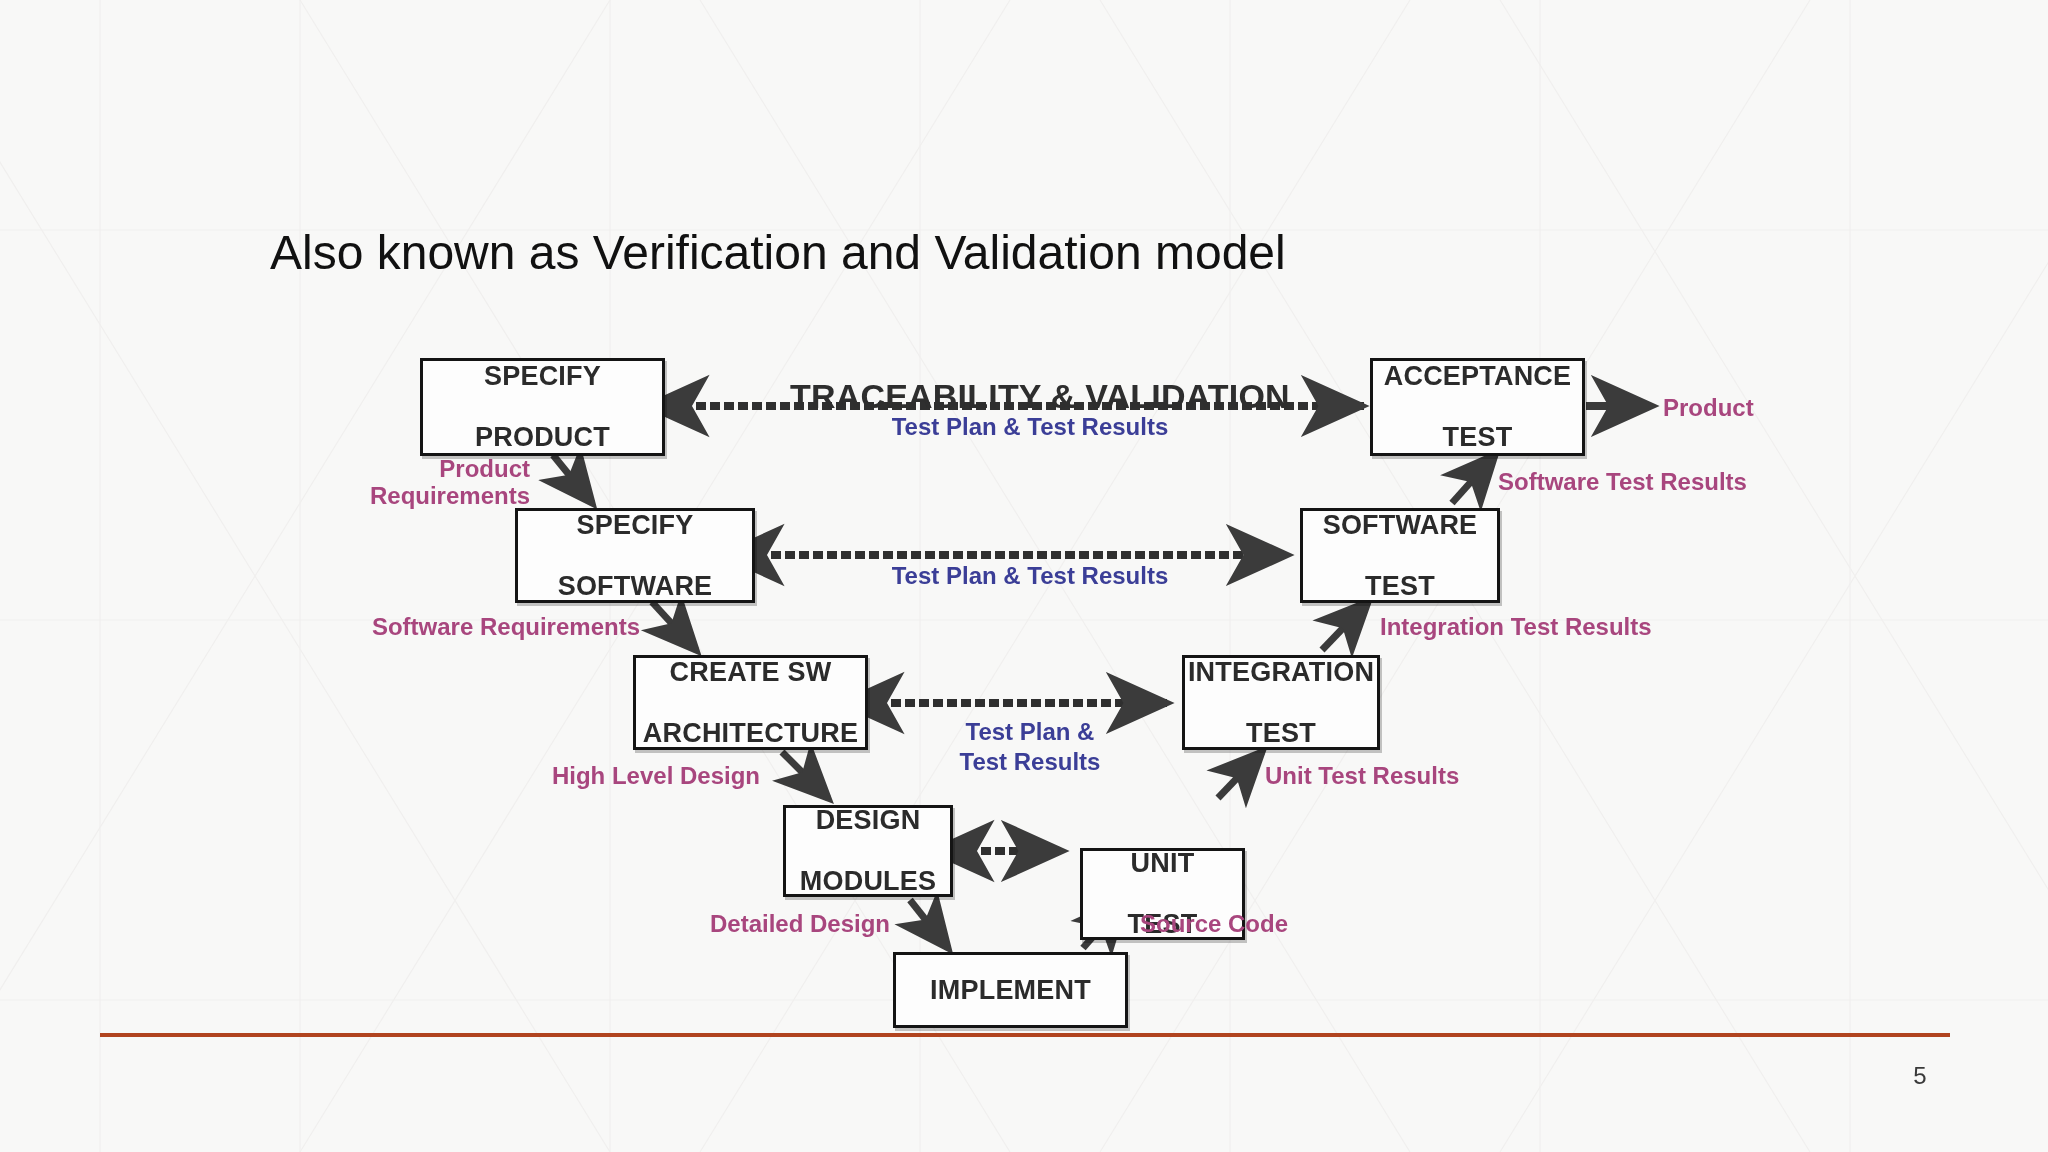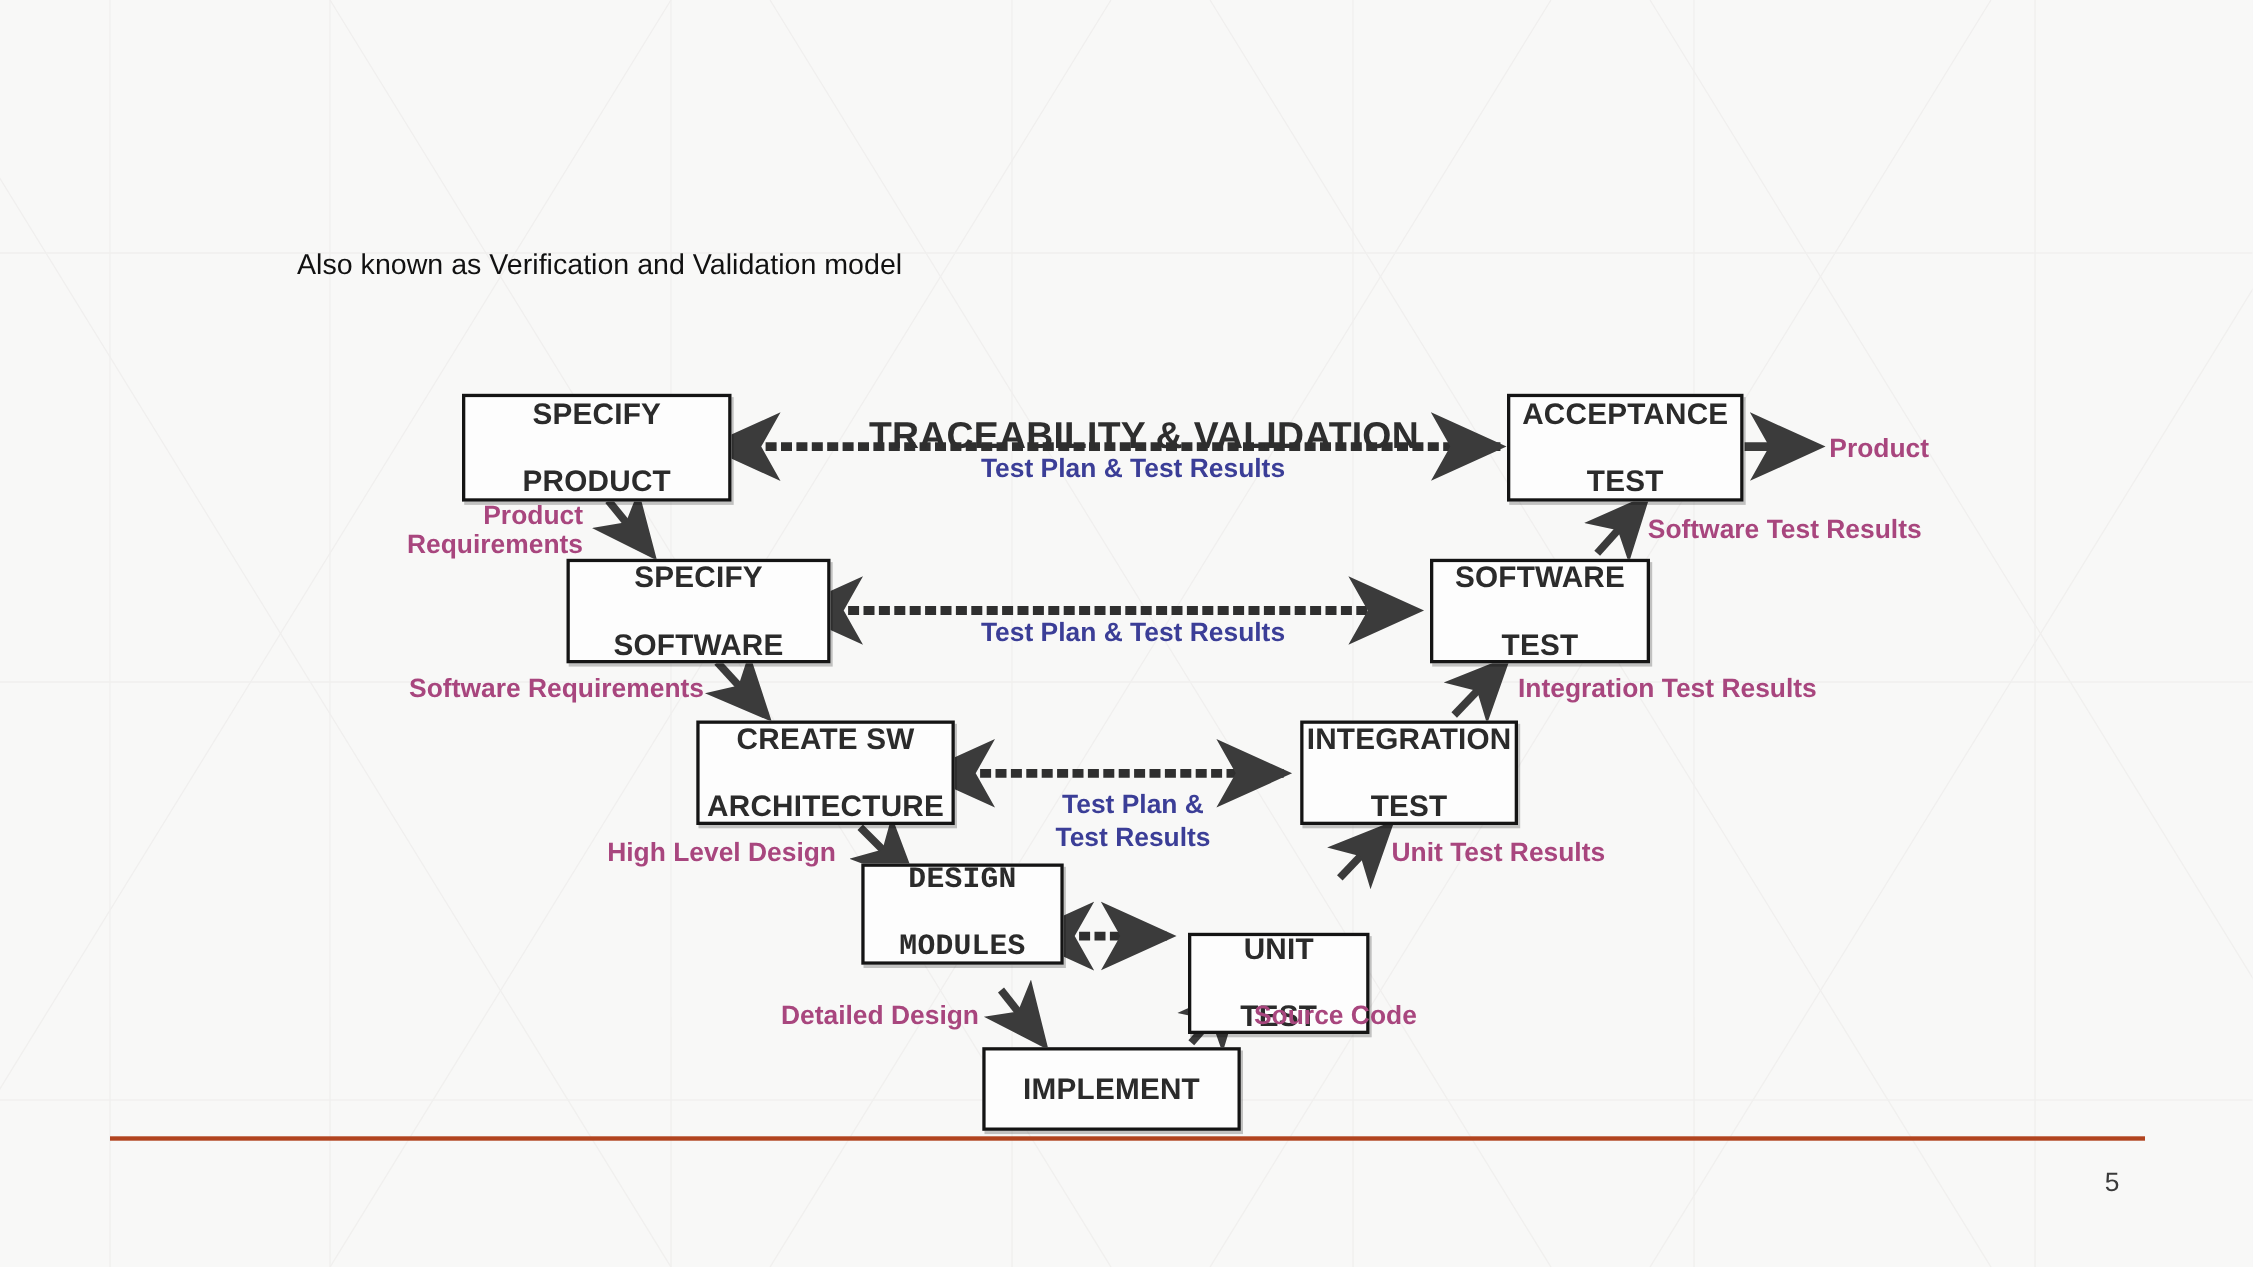--- a/index.html
+++ b/index.html
@@ -25,21 +25,21 @@
 
   
   #title{
     position:absolute;left:270px;top:140px;
     font-size:59px;font-weight:bold;
     color:#B03A21;letter-spacing:-.5px;
     white-space:nowrap;
   }
   #subtitle{
     position:absolute;left:270px;top:225px;
-    font-size:26px;font-weight:normal;
+    font-size:48px;font-weight:normal;
     color:#111111;white-space:nowrap;
   }
 
   
   #bottom-rule{
     position:absolute;left:100px;top:1033px;
     width:1850px;height:4px;
     background:#B1441F;
   }
   #page-number{
@@ -153,21 +153,21 @@
     <div class="node" style="left:515px;top:508px;width:240px;height:95px;">
       <span><span>SPECIFY</span><br>
             <span>SOFTWARE</span></span>
     </div>
 
     <div class="node" style="left:633px;top:655px;width:235px;height:95px;">
       <span><span>CREATE SW</span><br>
             <span>ARCHITECTURE</span></span>
     </div>
 
-    <div class="node" style="left:783px;top:785px;width:184px;height:92px;font-family:Liberation Mono, monospace;">
+    <div class="node" style="left:783px;top:805px;width:170px;height:92px;">
       <span><span>DESIGN</span><br>
             <span>MODULES</span></span>
     </div>
 
     <div class="node" style="left:893px;top:952px;width:235px;height:76px;">
       <span>
           <span>IMPLEMENT</span>
         </span>
     </div>
 

